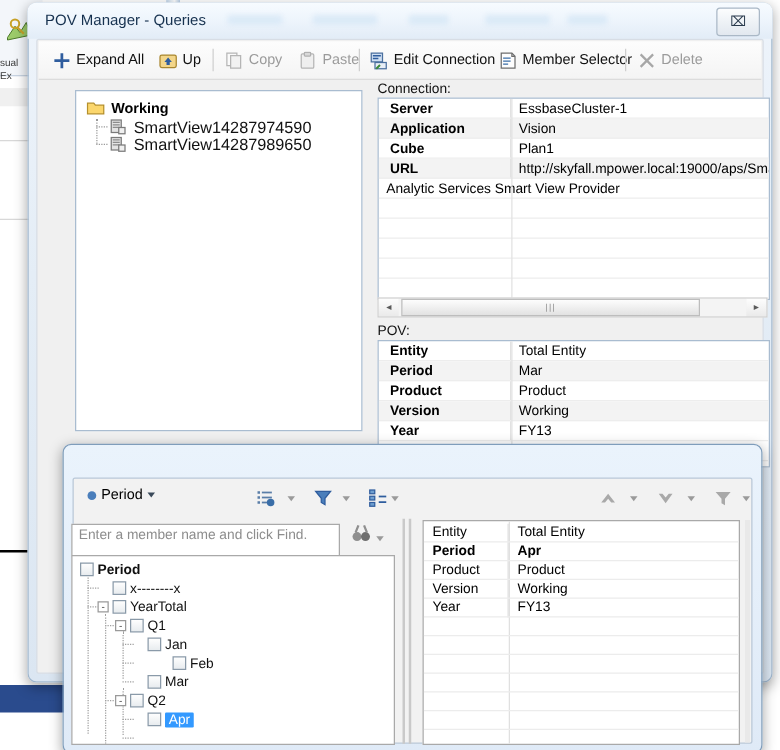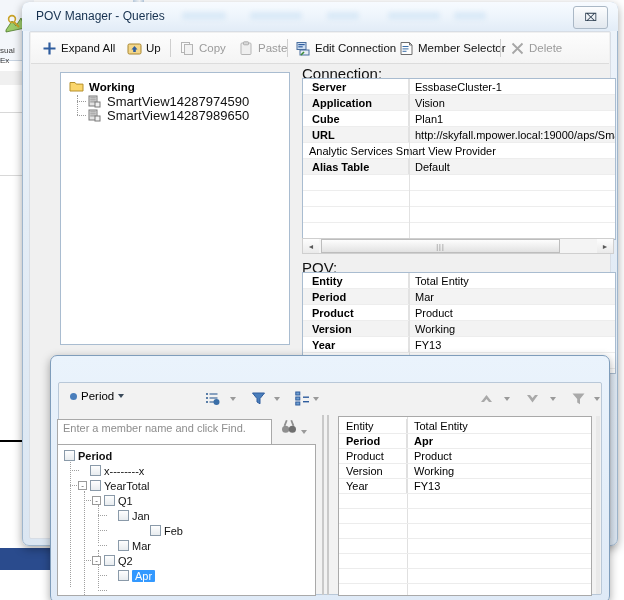--- a/index.html
+++ b/index.html
@@ -61,21 +61,21 @@
   .ico{width:15px;height:15px;display:inline-block;position:relative;flex:0 0 auto;}
 
   
   .panel{position:absolute;background:#fff;border:1px solid #a9bcd0;}
   #queriesPanel{left:30px;top:40px;width:228px;height:271px;}
   .tree-root{position:absolute;left:8px;top:6px;display:flex;align-items:center;gap:5px;font-weight:bold;font-size:11.5px;}
   .tree-node{position:absolute;left:26px;display:flex;align-items:center;gap:5px;font-size:13px;color:#111;}
   .tree-dash{position:absolute;left:16px;width:9px;border-top:1px dotted #9a9a9a;}
   .tree-vline{position:absolute;left:16px;border-left:1px dotted #9a9a9a;}
 
-  .seclabel{position:absolute;font-size:15px;color:#111;}
+  .seclabel{position:absolute;font-size:11px;color:#111;}
   .grid{position:absolute;background:#fff;border:1px solid #a9bcd0;overflow:hidden;}
   .grow{position:absolute;left:0;right:0;height:16px;display:flex;}
   .gk{width:106px;padding-left:9px;font-weight:bold;font-size:11px;line-height:16px;border-right:1px solid #e2e2e2;box-sizing:border-box;overflow:hidden;white-space:nowrap;}
   .gv{flex:1;padding-left:6px;font-size:11px;line-height:16px;overflow:hidden;white-space:nowrap;}
   .grow.alt{background:#f3f3f3;}
   .gline{position:absolute;left:0;right:0;height:1px;background:#ededed;}
 
   
   .hscroll{position:absolute;height:16px;background:#f0f0f0;border:1px solid #cfcfcf;box-sizing:border-box;display:flex;align-items:center;}
   .hs-arrow{width:16px;height:14px;display:flex;align-items:center;justify-content:center;font-size:7px;color:#5a5a5a;background:linear-gradient(to bottom,#fdfdfd,#eaeaea);}
@@ -301,24 +301,20 @@
         <div class="gline" style="top: 47px;"></div>
         <div class="grow alt" style="top: 48px;">
           <div class="gk">URL</div>
           <div class="gv">http://skyfall.mpower.local:19000/aps/SmartView</div>
         </div>
         <div class="gline" style="top: 63px;"></div>
         <div class="grow" style="top: 64px;">
           <div class="gv">Analytic Services Smart View Provider</div>
         </div>
         <div class="gline" style="top: 79px;"></div>
-        <div class="grow alt" style="top: 80px;">
-          <div class="gk">Alias Table</div>
-          <div class="gv">Default</div>
-        </div>
         <div class="gline" style="top: 95px;"></div>
         <div class="gline" style="top: 111px;"></div>
         <div class="gline" style="top: 127px;"></div>
         <div class="gline" style="top: 143px;"></div>
         <div class="gline" style="top: 159px;"></div>
         <div style="position: absolute; left: 106px; top: 0px; bottom: 0px; width: 1px; background: rgb(226, 226, 226);"></div>
       </div>
     <div class="hscroll" style="left:272px;top:206px;width:312px">
       <div class="hs-arrow">◄</div>
       <div class="hs-track">
@@ -492,21 +488,21 @@
     <div class="trow" style="top: 48px; padding-left: 34px;">
       <span class="expander" style="margin-right: 3px;">-</span>
       <span class="cbox" style="margin-right: 3px;"></span>
       <span>Q1</span>
     </div>
     <div class="trow" style="top: 63px; padding-left: 48px;">
       <span style="width: 12px; flex: 0 0 auto;"></span>
       <span class="cbox" style="margin-right: 3px;"></span>
       <span>Jan</span>
     </div>
-    <div class="trow" style="top: 78px; padding-left: 36px; margin-left: 44px;">
+    <div class="trow" style="top: 78px; padding-left: 68px;">
       <span style="width: 12px; flex: 0 0 auto;"></span>
       <span class="cbox" style="margin-right: 3px;"></span>
       <span>Feb</span>
     </div>
     <div class="trow" style="top: 93px; padding-left: 48px;">
       <span style="width: 12px; flex: 0 0 auto;"></span>
       <span class="cbox" style="margin-right: 3px;"></span>
       <span>Mar</span>
     </div>
     <div class="trow" style="top: 108px; padding-left: 34px;">

